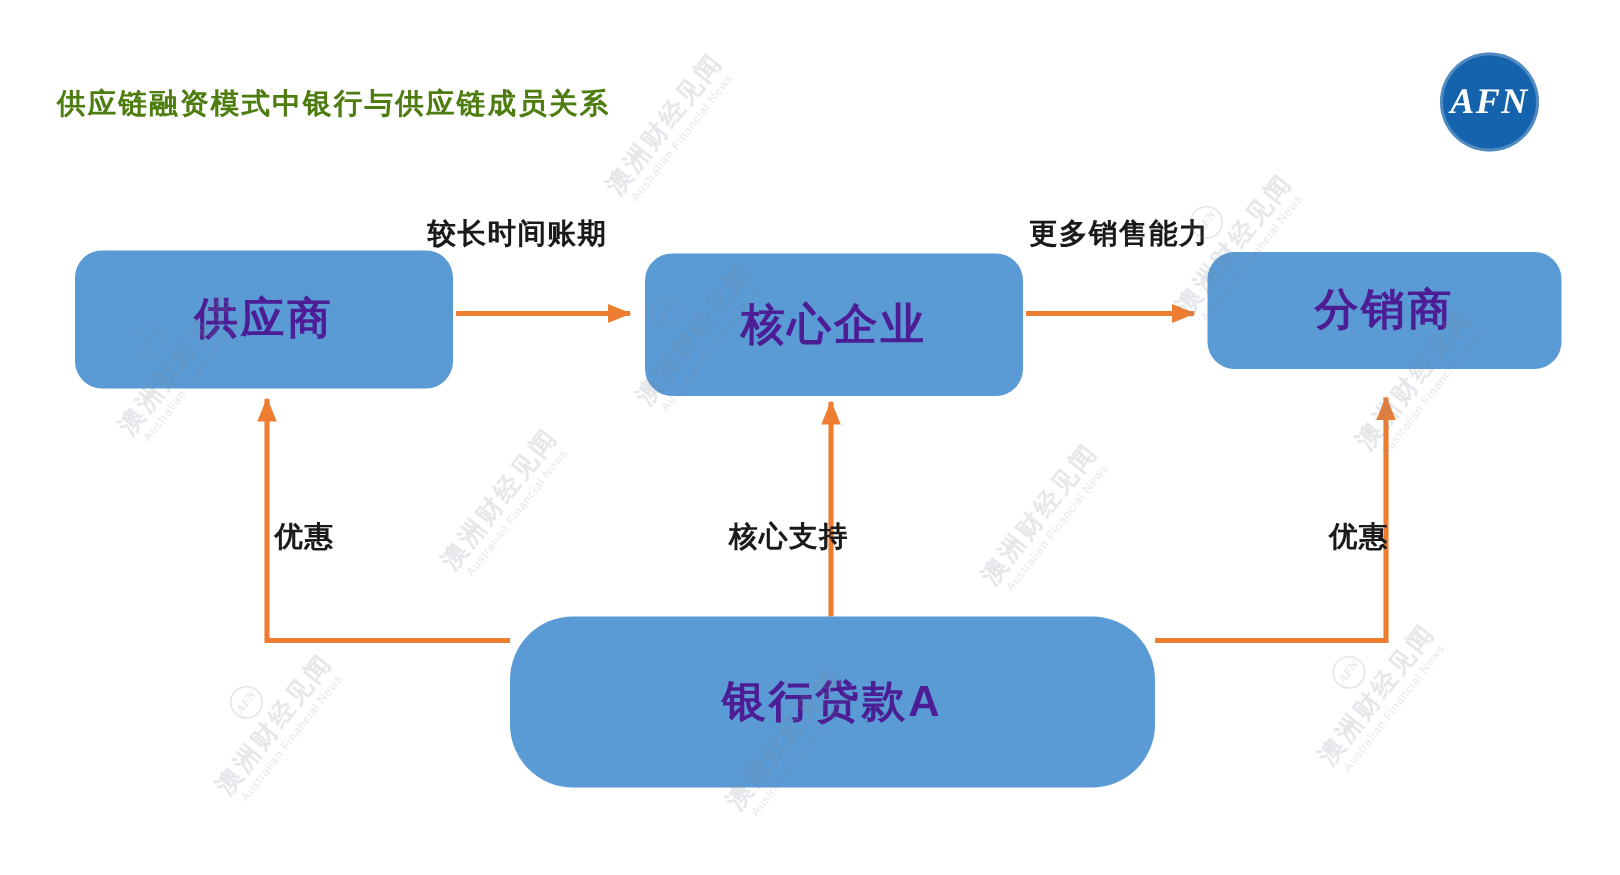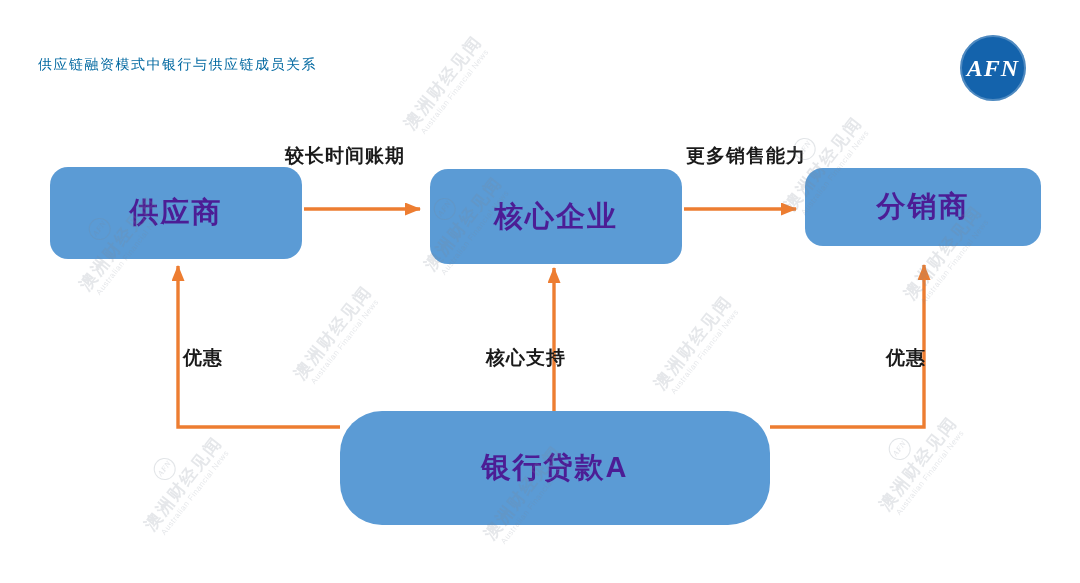--- a/index.html
+++ b/index.html
@@ -15,21 +15,21 @@
   }
   .canvas{
     position:relative;
     width:1080px;height:583px;
     background:#ffffff;
     overflow:hidden;
   }
   
   .title{
     position:absolute;left:38px;top:56px;
-    font-size:14px;font-weight:normal;color:#0369a1;
+    font-size:19px;font-weight:bold;color:#4d7c0f;
     letter-spacing:1.5px;
   }
   
   .logo{
     position:absolute;left:960px;top:35px;
     width:66px;height:66px;border-radius:50%;
     background:var(--logo-bg);
     display:flex;align-items:center;justify-content:center;
     box-shadow:inset 0 0 0 2px rgba(255,255,255,.25);
   }

